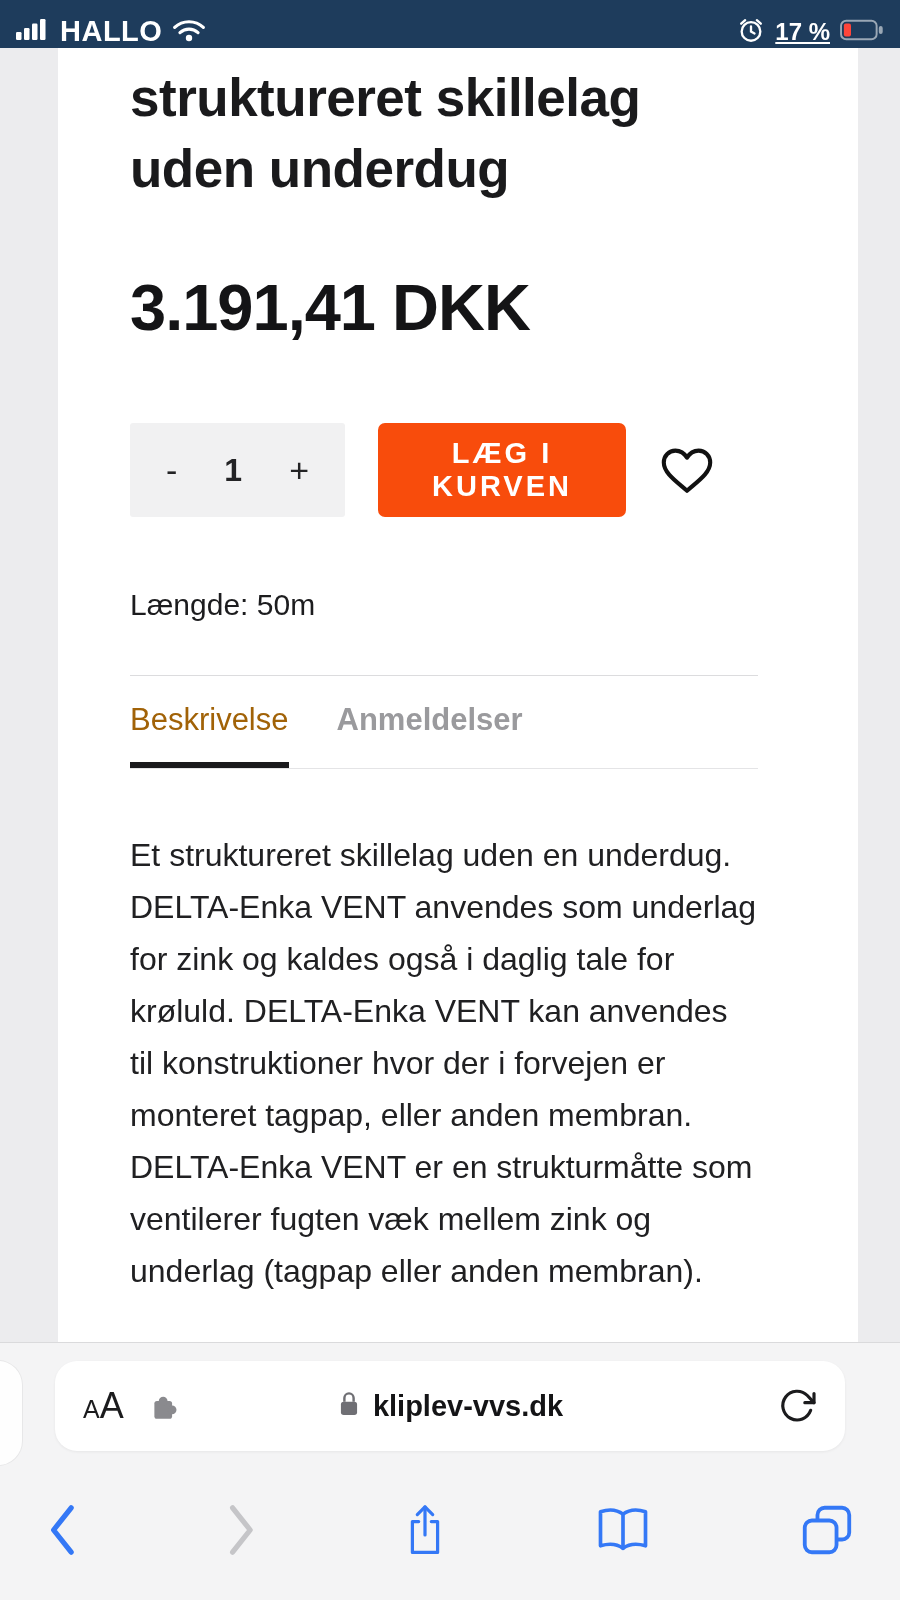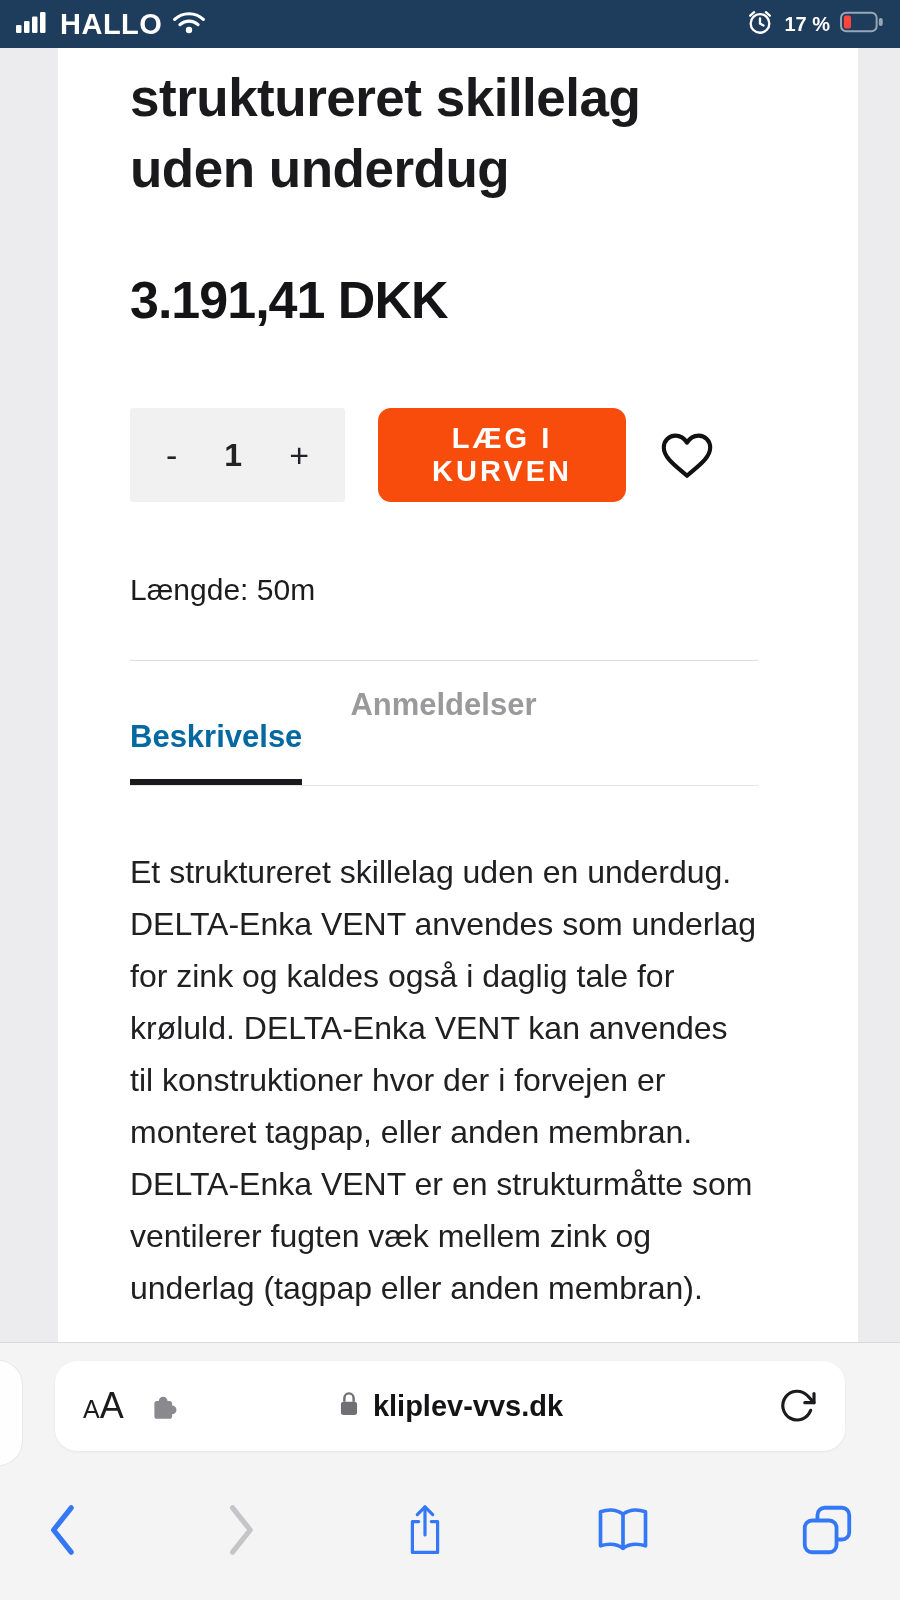--- a/index.html
+++ b/index.html
@@ -8,68 +8,68 @@
     width:900px; height:1600px; position:relative; overflow:hidden;
     background:#ececee;
     font-family:"Liberation Sans","DejaVu Sans",sans-serif;
     -webkit-font-smoothing:antialiased;
   }
 
   
   .status-bar{
     position:absolute; top:0; left:0; right:0; height:48px;
     background:#1e3c5c; color:#fff;
-    display:flex; align-items:center; justify-content:space-between;
+    display:flex; align-items:flex-end; justify-content:space-between;
     padding:0 16px; z-index:30;
   }
   .sb-left,.sb-right{ display:flex; align-items:center; gap:10px; z-index:2;}
   .sb-carrier{ font-size:29px; font-weight:700; letter-spacing:.5px;}
   .sb-center{ position:absolute; left:0; right:0; text-align:center; font-size:29px; font-weight:700;}
-  .sb-batt-pct{ font-size:20px; font-weight:600; }
+  .sb-batt-pct{ font-size:24px; font-weight:600;text-decoration:underline; }
 
   
   .page{
     position:absolute; top:48px; left:58px; width:800px; bottom:0;
     background:#fff;
   }
   .page-inner{ padding:14px 100px 0 72px; }
 
   .product-title{
     margin:0; font-size:53px; line-height:71px; font-weight:700;
     color:#1a1a1c; letter-spacing:-0.5px;
   }
   .product-price{
-    margin-top:66px; font-size:52px; font-weight:700; color:#141416;
+    margin-top:66px; font-size:65px; font-weight:700; color:#141416;
     letter-spacing:-1px;
   }
 
   .purchase-row{ margin-top:78px; display:flex; align-items:center; }
   .stepper{
     width:215px; height:94px; background:#f1f1f2; border-radius:3px;
     display:flex; align-items:center; justify-content:space-between;
     padding:0 36px; color:#232325;
   }
   .step-btn{ font-size:34px; font-weight:400; background:none; border:none; color:#232325; padding:0; cursor:pointer; font-family:inherit;}
   .step-value{ font-size:32px; font-weight:700; }
   .add-btn{
-    width:248px; height:94px; margin-left:33px; border:none; border-radius:13px;
+    width:248px; height:94px; margin-left:33px; border:none; border-radius:7px;
     background:#f84c0c; color:#fff; font-size:29px; font-weight:700;
     letter-spacing:3px; display:flex; align-items:center; justify-content:center;
     cursor:pointer; font-family:inherit;
   }
   .heart-btn{ margin-left:32px; background:none; border:none; padding:0; cursor:pointer; line-height:0;}
 
   .specs{ margin-top:62px; }
   .spec-line{ font-size:30px; font-weight:400; color:#1c1c1e; line-height:52px; }
 
   .divider{ margin-top:44px; height:1px; background:#dcdcde; }
 
   .tabs{ display:flex; gap:48px; border-bottom:1px solid #e4e4e6; padding-top:26px; }
   .tab{ font-size:31px; padding-bottom:24px; border-bottom:6px solid transparent; cursor:pointer; }
-  .tab.active{ color:#0369a1; font-weight:700; border-bottom-color:#1a1a1c;margin-top:32px; }
+  .tab.active{ color:#a16207; font-weight:400; border-bottom-color:#1a1a1c; }
   .tab.inactive{ color:#9a9a9d; font-weight:600; }
 
   .description{
     margin-top:60px; max-width:632px;
     font-size:32px; line-height:52px; color:#202022;
   }
 
   
   .chrome{
     position:absolute; left:0; right:0; top:1342px; bottom:0;

